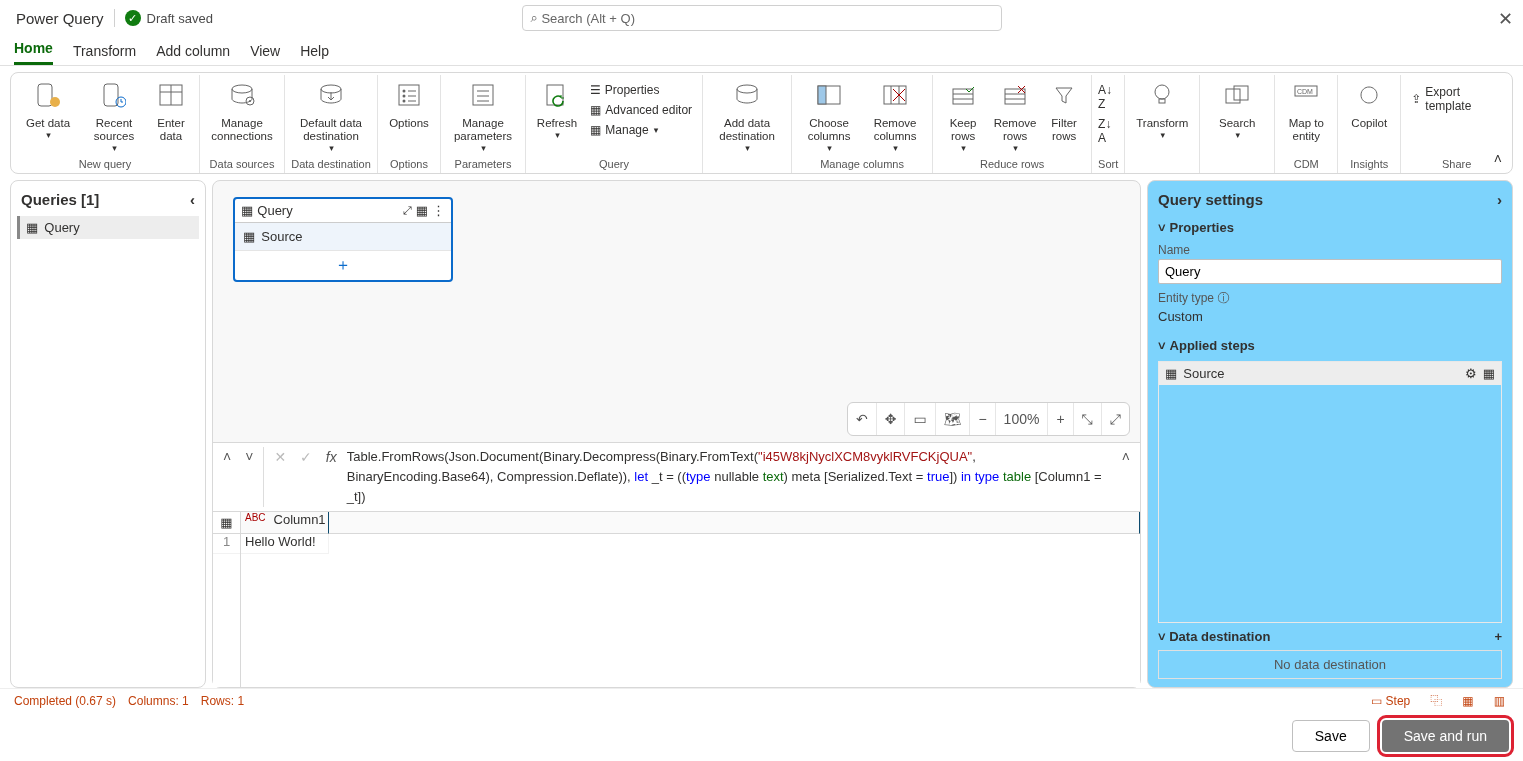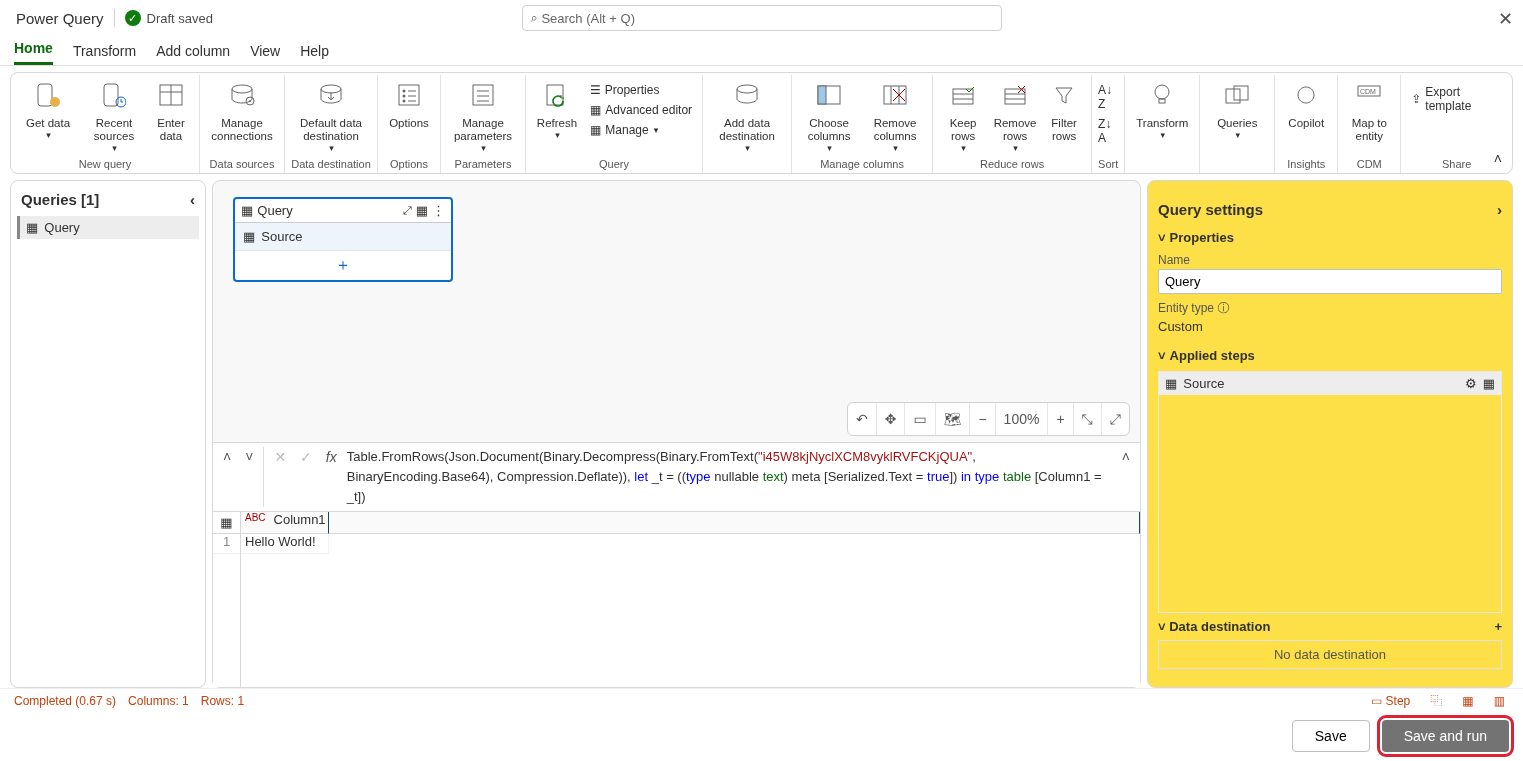--- a/index.html
+++ b/index.html
@@ -59,21 +59,21 @@
 
 .data-grid { background:#fff; border-top:1px solid #d8d8d8; flex:0 0 176px; display:flex; }
 .row-hdr { width:28px; border-right:1px solid #d8d8d8; }
 .row-hdr .corner { height:22px; border-bottom:1px solid #d8d8d8; display:flex; align-items:center; justify-content:center; }
 .row-hdr .rn { height:20px; text-align:center; color:#888; border-bottom:1px solid #f2f2f2; }
 .col { flex:0 0 auto; }
 .col-hdr { height:22px; border-bottom:1px solid #d8d8d8; border-right:1px solid #0c4a6e; display:flex; align-items:flex-start; padding:0 4px; gap:8px; background:#fafafa; }
 .col-cell { height:20px; border-bottom:1px solid #f2f2f2; border-right:1px solid #f2f2f2; padding:0 4px; }
 
 
-.settings-pane { width:366px; border:1px solid #d8d8d8; border-radius:8px; background:#fde047; padding:18px 10px; display:flex; flex-direction:column; }
+.settings-pane { width:366px; border:1px solid #d8d8d8; border-radius:8px; background:#7dd3fc; padding:8px 10px; display:flex; flex-direction:column; }
 .settings-pane h3 { font-size:15px; font-weight:600; display:flex; justify-content:space-between; align-items:center; padding:2px 0 8px 0;}
 .sec-hdr { font-size:13px; font-weight:600; padding:4px 0; display:flex; align-items:center; gap:4px; }
 .field-lbl { font-size:12px; color:#555; padding:4px 0 2px 0; }
 .text-input { width:100%; border:1px solid #bfbfbf; border-radius:2px; padding:4px 6px; font-size:13px; }
 .entity { font-size:12px; color:#555; padding:6px 0 2px 0; }
 .steps-box { border:1px solid #e8e8e8; flex:1; margin-top:4px;}
 .step-row { display:flex; align-items:center; gap:6px; padding:4px 6px; background:#ededed; }
 .step-row .spacer{flex:1;}
 .dest-header { display:flex; justify-content:space-between; align-items:center; padding:6px 0; font-size:13px; font-weight:600; }
 .dest-box { border:1px solid #e0e0e0; text-align:center; padding:6px; font-size:13px; color:#555; }
@@ -381,55 +381,55 @@
 
   <div class="ribbon-group">
     <div class="ribbon-row">
           <div class="ribbon-big">
             <div class="ico">
               <svg width="24" height="20">
                 <rect x="1" y="4" width="14" height="14" fill="none" stroke="#666"></rect>
                 <rect x="9" y="1" width="14" height="14" fill="none" stroke="#666"></rect>
               </svg>
             </div>
-            <div class="lbl">Queries</div>
+            <div class="lbl">Search</div>
             <span class="caret">▾</span>
           </div>
         </div>
     <div class="ribbon-label">&nbsp;</div>
-  </div>
-
-  <div class="ribbon-group">
-    <div class="ribbon-row">
-          <div class="ribbon-big" style="width:50px">
-            <div class="ico">
-              <svg width="22" height="22">
-                <path d="M3 11c0-5 4-8 8-8s8 3 8 8-4 8-8 8-8-3-8-8z" fill="none" stroke="#666"></path>
-              </svg>
-            </div>
-            <div class="lbl">Copilot</div>
-          </div>
-        </div>
-    <div class="ribbon-label">Insights</div>
   </div>
 
   <div class="ribbon-group">
     <div class="ribbon-row">
           <div class="ribbon-big" style="width:50px">
             <div class="ico">
               <svg width="24" height="20">
                 <rect x="1" y="1" width="22" height="10" fill="none" stroke="#666"></rect>
                 <text x="3" y="9" font-size="7" fill="#666">CDM</text>
               </svg>
             </div>
             <div class="lbl">Map to
 entity</div>
           </div>
         </div>
     <div class="ribbon-label">CDM</div>
+  </div>
+
+  <div class="ribbon-group">
+    <div class="ribbon-row">
+          <div class="ribbon-big" style="width:50px">
+            <div class="ico">
+              <svg width="22" height="22">
+                <path d="M3 11c0-5 4-8 8-8s8 3 8 8-4 8-8 8-8-3-8-8z" fill="none" stroke="#666"></path>
+              </svg>
+            </div>
+            <div class="lbl">Copilot</div>
+          </div>
+        </div>
+    <div class="ribbon-label">Insights</div>
   </div>
 
   <div class="ribbon-group" style="flex:1">
     <div class="ribbon-row">
           <div class="ribbon-small" style="padding-top:6px">
             <span>⇪</span>
             <span>Export template</span>
           </div>
         </div>
     <div class="ribbon-label">Share</div>

